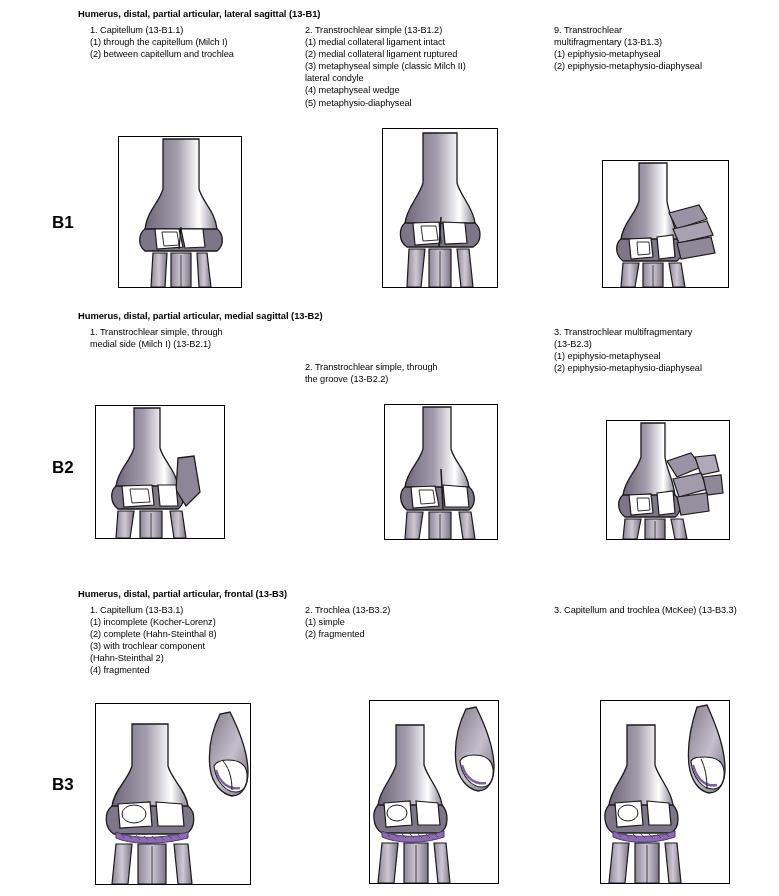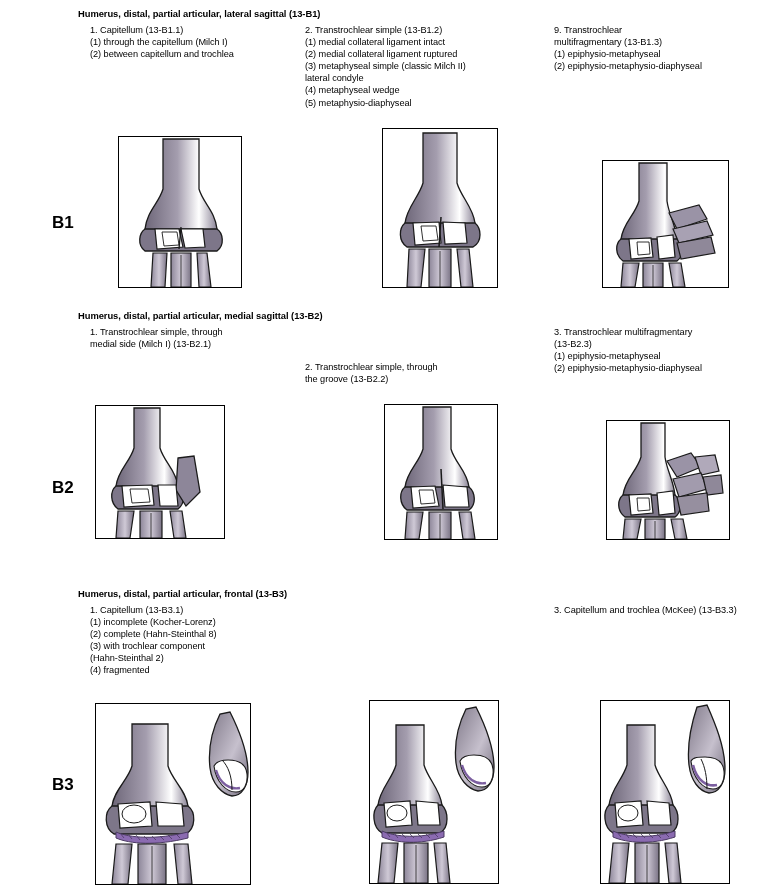--- a/index.html
+++ b/index.html
@@ -209,21 +209,21 @@
       <p>the groove (13-B2.2)</p>
     </div>
 
     <div class="txtcol col3" style="top:16px;">
       <p>3. Transtrochlear multifragmentary</p>
       <p>(13-B2.3)</p>
       <p>(1) epiphysio-metaphyseal</p>
       <p>(2) epiphysio-metaphysio-diaphyseal</p>
     </div>
 
-    <div class="group-label" style="top:168px;">B2</div>
+    <div class="group-label" style="top:148px;">B2</div>
 
     <div class="fig" style="left:95px; top:95px; width:130px; height:134px;">
       <svg width="130" height="134" viewBox="0 0 130 134" xmlns="http://www.w3.org/2000/svg" role="img">
         <defs>
           <linearGradient id="g4" x1="0" y1="0" x2="1" y2="0">
             <stop offset="0%" stop-color="#6e6779"></stop>
             <stop offset="45%" stop-color="#a49dae"></stop>
             <stop offset="78%" stop-color="#ffffff"></stop>
             <stop offset="100%" stop-color="#8b8497"></stop>
           </linearGradient>
@@ -314,20 +314,25 @@
 
     <div class="txtcol col1" style="top:16px;">
       <p>1. Capitellum (13-B3.1)</p>
       <p>(1) incomplete (Kocher-Lorenz)</p>
       <p>(2) complete (Hahn-Steinthal 8)</p>
       <p>(3) with trochlear component</p>
       <p>(Hahn-Steinthal 2)</p>
       <p>(4) fragmented</p>
     </div>
 
+    <div class="txtcol col2" style="top:16px;">
+      <p>2. Trochlea (13-B3.2)</p>
+      <p>(1) simple</p>
+      <p>(2) fragmented</p>
+    </div>
 
     <div class="txtcol col3" style="top:16px; width:230px;">
       <p>3. Capitellum and trochlea (McKee) (13-B3.3)</p>
     </div>
 
     <div class="group-label" style="top:187px;">B3</div>
 
     <div class="fig" style="left:95px; top:115px; width:156px; height:182px;">
       <svg width="156" height="182" viewBox="0 0 156 182" xmlns="http://www.w3.org/2000/svg" role="img">
         <defs>

